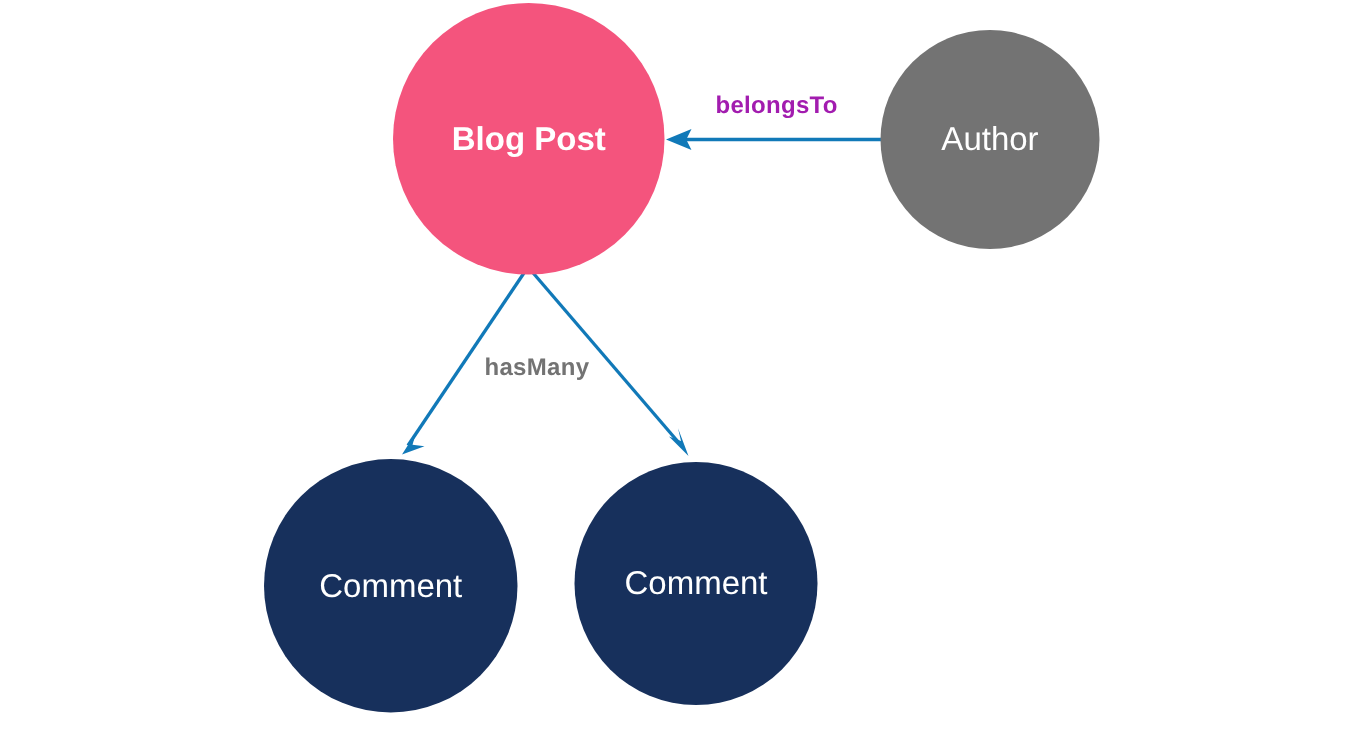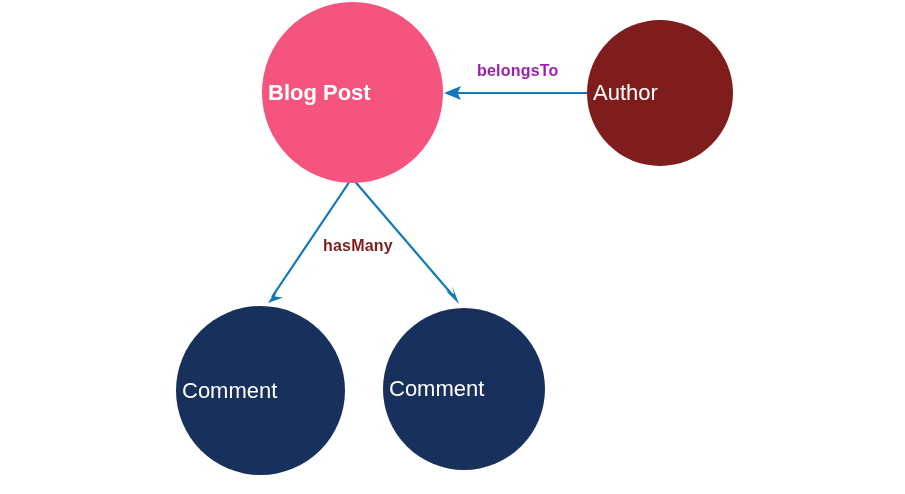--- a/index.html
+++ b/index.html
@@ -24,21 +24,21 @@
     left: 0;
     top: 0;
     width: 905px;
     height: 494px;
   }
   .node {
     position: absolute;
     border-radius: 50%;
     display: flex;
     align-items: center;
-    justify-content: flex-start;
+    justify-content: center;
     box-sizing: border-box;
     color: #ffffff;
     text-align: center;
     line-height: 1;
     user-select: none;
   }
   .node-label {
     display: block;
     padding: 0 6px;
     white-space: nowrap;
@@ -78,29 +78,29 @@
     <g>
       <line x1="352" y1="178" x2="455" y2="298" stroke="#1179b8" stroke-width="2.2"></line>
       <path d="M459,304 L446,291 L454,294 L452,285.5 z" fill="#1179b8"></path>
     </g>
   </svg>
 
   <div class="node" style="left:262px; top:2px; width:181px; height:181px; background:#f4547d; font-size:22px; font-weight:bold;">
     <span class="node-label">Blog Post</span>
   </div>
 
-  <div class="node" style="left:587px; top:20px; width:146px; height:146px; background:#7f1d1d; font-size:22px; font-weight:normal;">
+  <div class="node" style="left:587px; top:20px; width:146px; height:146px; background:#737373; font-size:22px; font-weight:normal;">
     <span class="node-label">Author</span>
   </div>
 
   <div class="node" style="left:176px; top:306px; width:169px; height:169px; background:#17305c; font-size:22px; font-weight:normal;">
     <span class="node-label">Comment</span>
   </div>
 
   <div class="node" style="left:383px; top:308px; width:162px; height:162px; background:#17305c; font-size:22px; font-weight:normal;">
     <span class="node-label">Comment</span>
   </div>
 
   <div class="edge-label" style="left:477px; top:62px; color:#a21caf; font-size:16px;">belongsTo</div>
 
-  <div class="edge-label" style="left:323px; top:237px; color:#7f1d1d; font-size:16px;">hasMany</div>
+  <div class="edge-label" style="left:323px; top:237px; color:#737373; font-size:16px;">hasMany</div>
 
 </div>
 
 </body></html>

